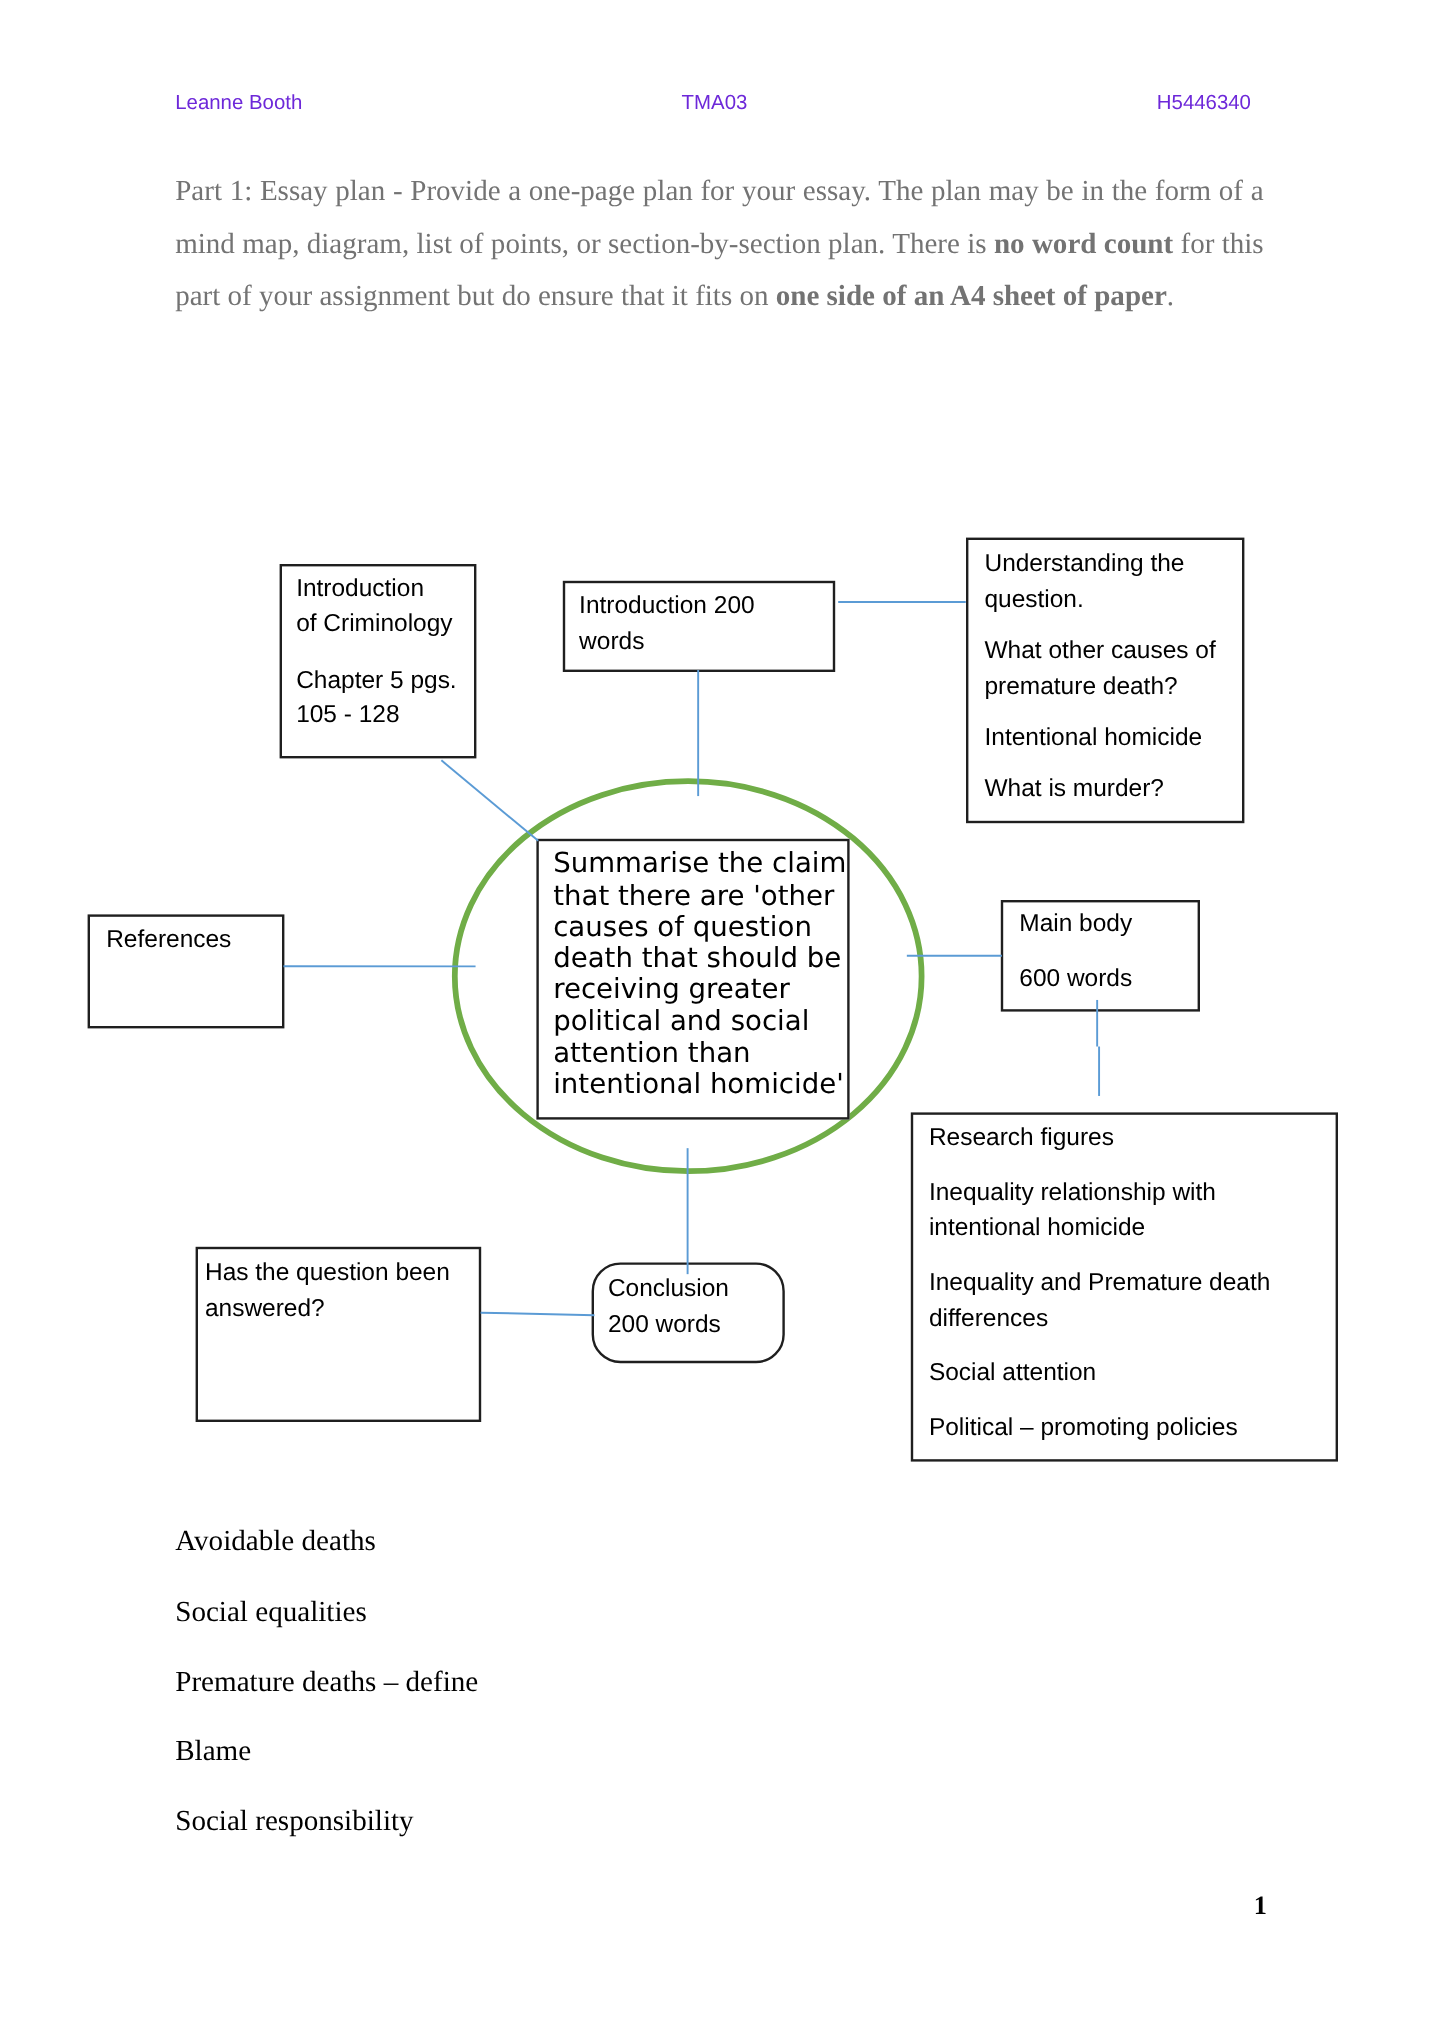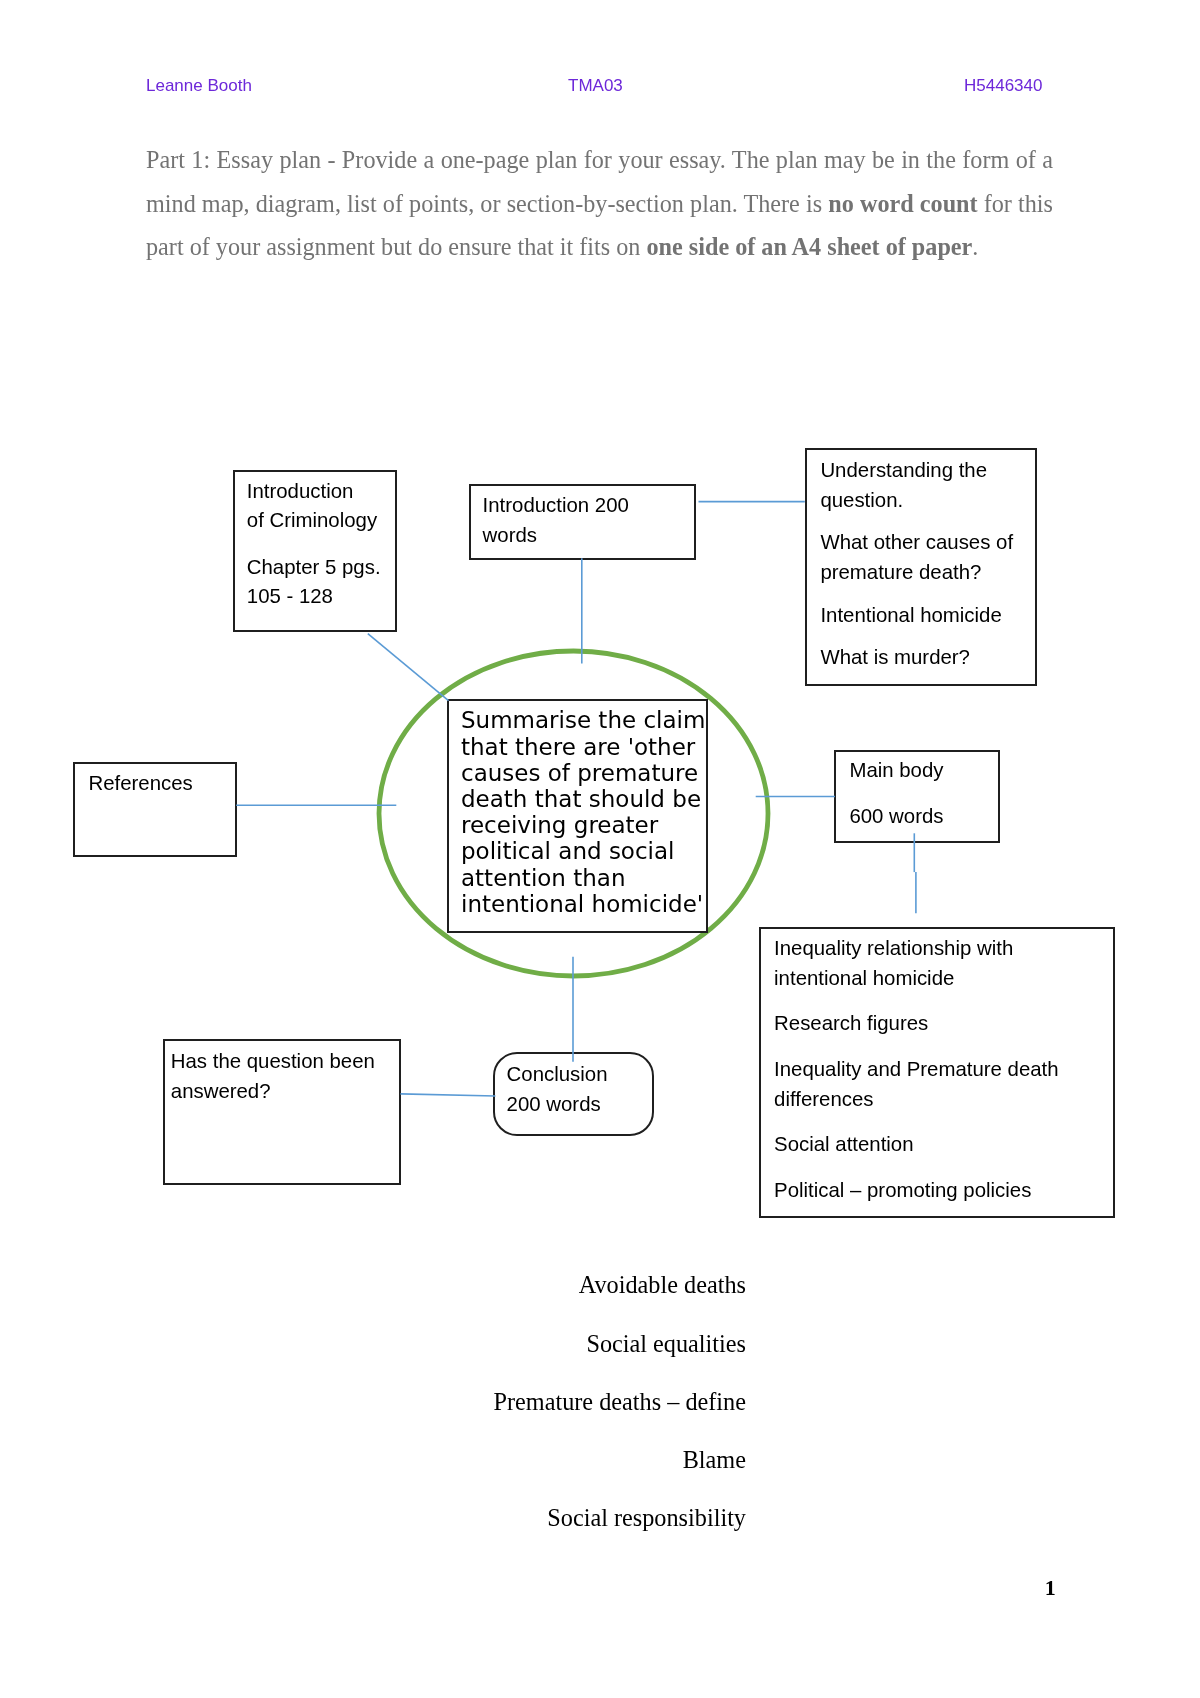--- a/index.html
+++ b/index.html
@@ -18,21 +18,21 @@
   #intro-paragraph b{font-weight:bold;}
   svg.mindmap-svg{position:absolute;left:0;top:0;width:1200px;height:1698px;pointer-events:none;}
   .node{position:absolute;box-sizing:border-box;background:#fff;border:2px solid #1f1f1f;overflow:hidden;}
   .node .txt{position:absolute;color:#000;}
   .node .txt p{margin:0 0 var(--pgap,16.6px) 0;white-space:pre;}
   .node .txt.ui{font-family:"Liberation Sans",sans-serif;font-size:20.4px;line-height:29.7px;}
   .node .txt.alt{font-family:"DejaVu Sans",sans-serif;font-size:23px;line-height:26.2px;}
 
   #keyword-list{position:absolute;left:146px;top:1256.4px;width:600px;
        font-family:"Liberation Serif",serif;font-size:24.25px;color:#000;}
-  #keyword-list .kw{line-height:58.2px;text-align:right;}
+  #keyword-list .kw{line-height:58.2px;}
   #page-number{position:absolute;left:1044.8px;top:1575px;
        font-family:"Liberation Serif",serif;font-size:22px;line-height:normal;font-weight:bold;color:#000;}
 </style>
 </head>
 <body>
 
 <div id="page">
 
   <div class="hdr" id="hdr-author">Leanne Booth</div>
   <div class="hdr" id="hdr-assignment">TMA03</div>
@@ -59,38 +59,38 @@
       <div class="node" id="node-understanding-the-question" style="left: 805px; top: 448px; width: 232px; height: 238px; border-color: rgb(31, 31, 31);">
         <div class="txt ui" style="left: 13.4px; top: 5.8px; --pgap: 13px;">
           <p><span>Understanding the</span><br><span>question.</span></p>
           <p><span>What other causes of</span><br><span>premature death?</span></p>
           <p><span>Intentional homicide</span></p>
           <p><span>What is murder?</span></p>
         </div>
       </div>
       <div class="node" id="node-central-claim" style="left: 447px; top: 699px; width: 261px; height: 234px; border-color: rgb(31, 31, 31);">
         <div class="txt alt" style="left: 12px; top: 6.3px; --pgap: 16.6px;">
-          <p><span>Summarise the claim</span><br><span>that there are 'other</span><br><span>causes of premature</span><br><span>death that should be</span><br><span>receiving greater</span><br><span>political and social</span><br><span>attention than</span><br><span>intentional homicide'</span></p>
+          <p><span>Summarise the claim</span><br><span>that there are 'other</span><br><span>causes of question</span><br><span>death that should be</span><br><span>receiving greater</span><br><span>political and social</span><br><span>attention than</span><br><span>intentional homicide'</span></p>
         </div>
       </div>
       <div class="node" id="node-references" style="left: 73px; top: 762px; width: 164px; height: 95px; border-color: rgb(31, 31, 31); text-align: right;">
         <div class="txt ui" style="left: 13.5px; top: 4.5px; --pgap: 16.6px;">
           <p><span>References</span></p>
         </div>
       </div>
       <div class="node" id="node-main-body" style="left: 834px; top: 750px; width: 166px; height: 93px; border-color: rgb(31, 31, 31);">
         <div class="txt ui" style="left: 13.4px; top: 4.2px; --pgap: 16.6px;">
           <p><span>Main body</span></p>
           <p><span>600 words</span></p>
         </div>
       </div>
       <div class="node" id="node-research-figures" style="left: 759px; top: 927px; width: 356px; height: 291px; border-color: rgb(31, 31, 31);">
         <div class="txt ui" style="left: 13.1px; top: 5px; --pgap: 15.9px;">
+          <p><span>Research figures</span></p>
           <p><span>Inequality relationship with</span><br><span>intentional homicide</span></p>
-          <p><span>Research figures</span></p>
           <p><span>Inequality and Premature death</span><br><span>differences</span></p>
           <p><span>Social attention</span></p>
           <p><span>Political – promoting policies</span></p>
         </div>
       </div>
       <div class="node" id="node-has-the-question-been-answered" style="left: 163px; top: 1039px; width: 238px; height: 146px; border-color: rgb(31, 31, 31);">
         <div class="txt ui" style="left: 5.8px; top: 6px; --pgap: 16.6px;">
           <p><span>Has the question been</span><br><span>answered?</span></p>
         </div>
       </div>

